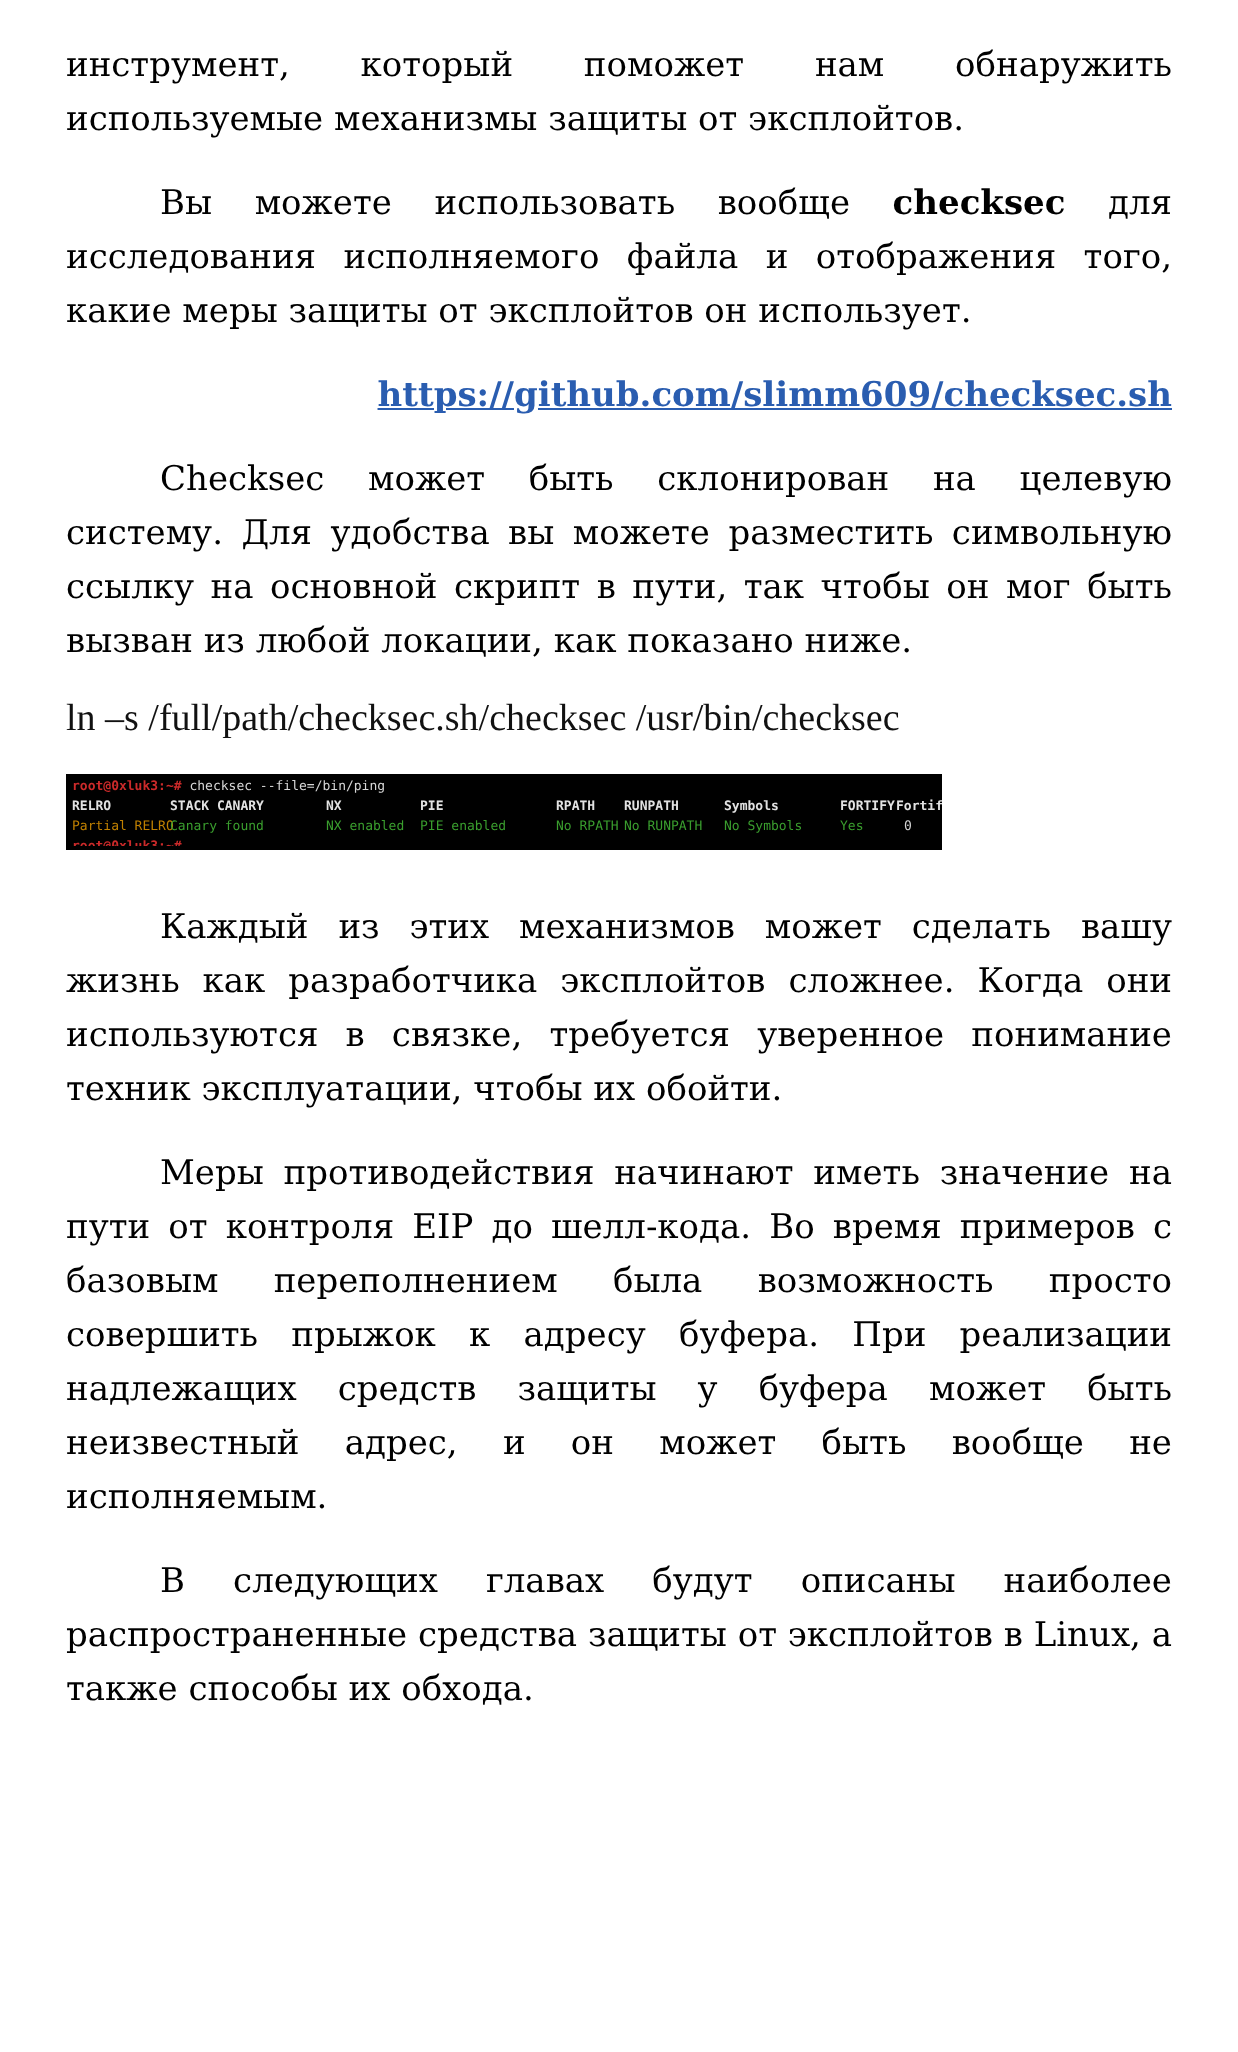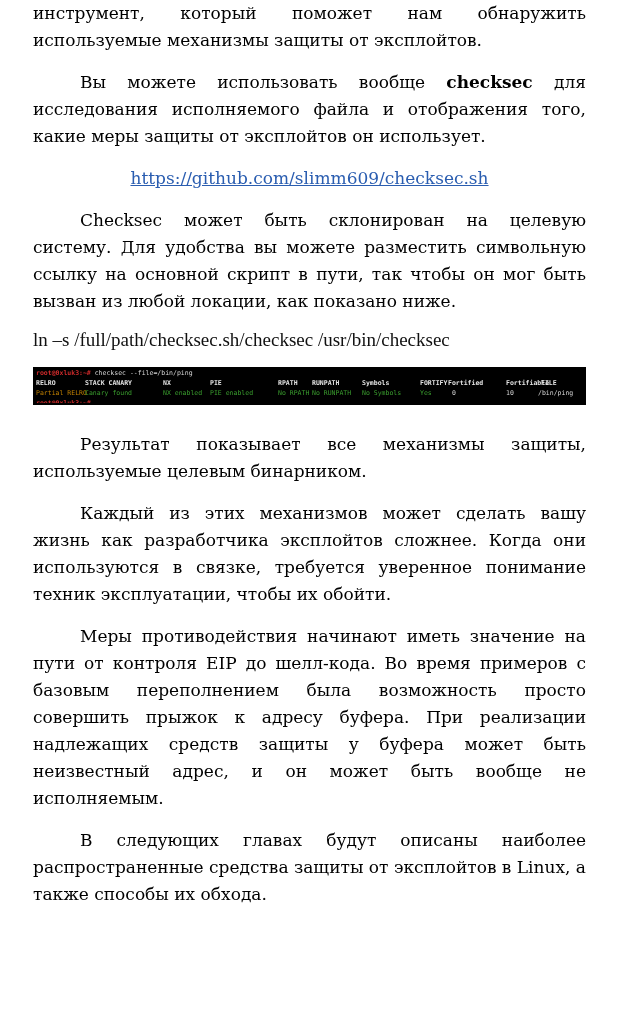--- a/index.html
+++ b/index.html
@@ -3,45 +3,45 @@
 <meta charset="utf-8">
 <style>
   html,body{margin:0;padding:0;}
   body{
     width:619px;height:1026px;background:#ffffff;overflow:hidden;
     font-family:"DejaVu Serif", "Liberation Serif", serif;
   }
   .page{
     box-sizing:border-box;
     width:619px;height:1026px;
-    padding:0 33px 0 33px;
+    padding:20px 33px 0 33px;
     color:#000000;
   }
   .para{
     font-size:17px;line-height:27px;
     text-align:justify;
     text-indent:47px;
     margin:0 0 15px 0;
   }
   .noindent{text-indent:0;}
   .bold{font-weight:bold;margin-top:12px;}
   .linkline{
-    font-size:17px;line-height:27px;margin:0 0 15px 0;text-align:center;
+    font-size:17px;line-height:27px;margin:0 0 15px 0;text-align:right;font-weight:bold;
   }
   .linkline a{
     color:#2a5db0;text-decoration:underline;cursor:pointer;
   }
   .code{
     font-family:Liberation Serif, serif;
     font-size:19px;line-height:20px;color:#111111;
     margin:6px 0 17px 0;white-space:pre;
   }
   
   .terminal{
-    width:553px;height:38px;
+    width:438px;height:38px;
     background:#000000;
     margin:2px 4px 26px 0;
     overflow:hidden;
     font-family:"DejaVu Sans Mono", "Liberation Mono", monospace;
     font-size:6.5px;
     padding-top:2px;box-sizing:border-box;
   }
   .trow{position:relative;height:10px;white-space:pre;}
   .trow-cut{position:relative;height:4px;overflow:hidden;white-space:pre;}
   .tcell{position:absolute;top:0;white-space:pre;}
@@ -98,21 +98,20 @@
       <span class="tcell tc5 t-green">No RUNPATH</span>
       <span class="tcell tc6 t-green">No Symbols</span>
       <span class="tcell tc7 t-green">Yes</span>
       <span class="tcell tc8v t-white">0</span>
       <span class="tcell tc9 t-white">10</span>
       <span class="tcell tc10v t-white">/bin/ping</span>
     </div>
     <div class="trow-cut promptline"><span class="t-red">root@0xluk3:~#</span></div>
   </div>
 
-  <p class="para">Результат показывает все механизмы защиты, используемые целевым бинарником.</p>
 
   <p class="para">Каждый из этих механизмов может сделать вашу жизнь как разработчика эксплойтов сложнее. Когда они используются в связке, требуется уверенное понимание техник эксплуатации, чтобы их обойти.</p>
 
 
   <p class="para">Меры противодействия начинают иметь значение на пути от контроля EIP до шелл-кода. Во время примеров с базовым переполнением была возможность просто совершить прыжок к адресу буфера. При реализации надлежащих средств защиты у буфера может быть неизвестный адрес, и он может быть вообще не исполняемым.</p>
 
   <p class="para">В следующих главах будут описаны наиболее распространенные средства защиты от эксплойтов в Linux, а также способы их обхода.</p>
 
 </div>
 

